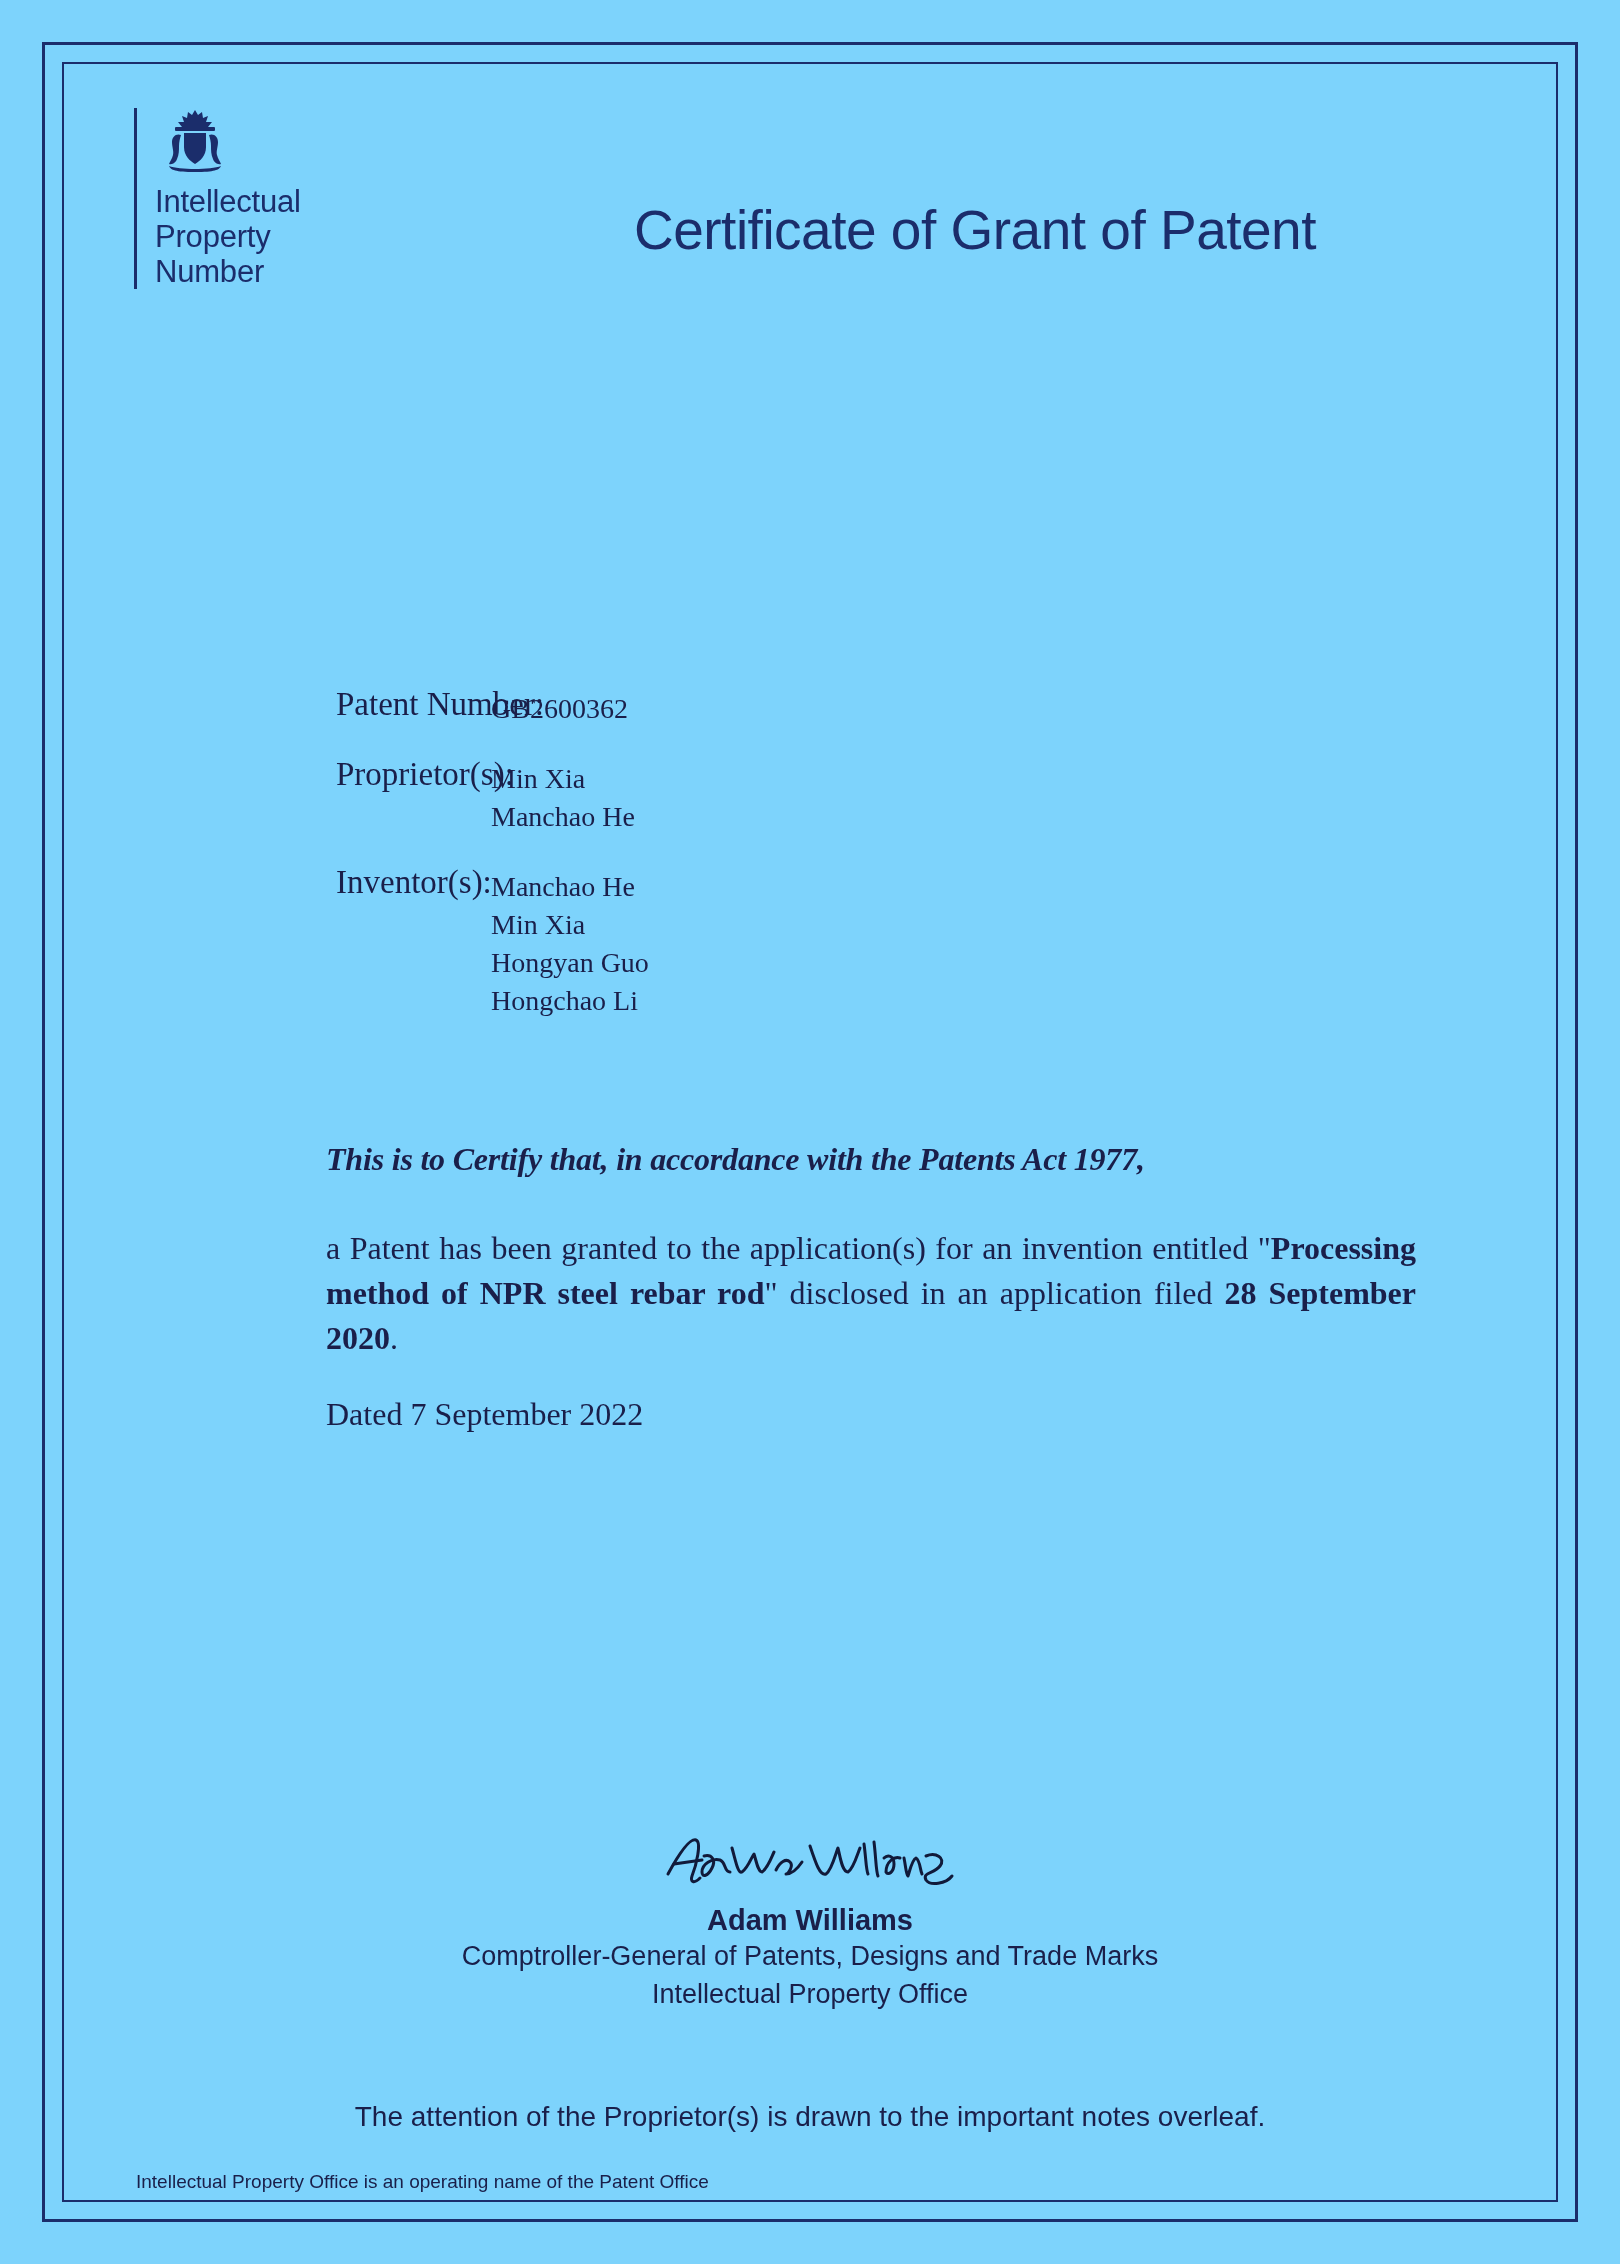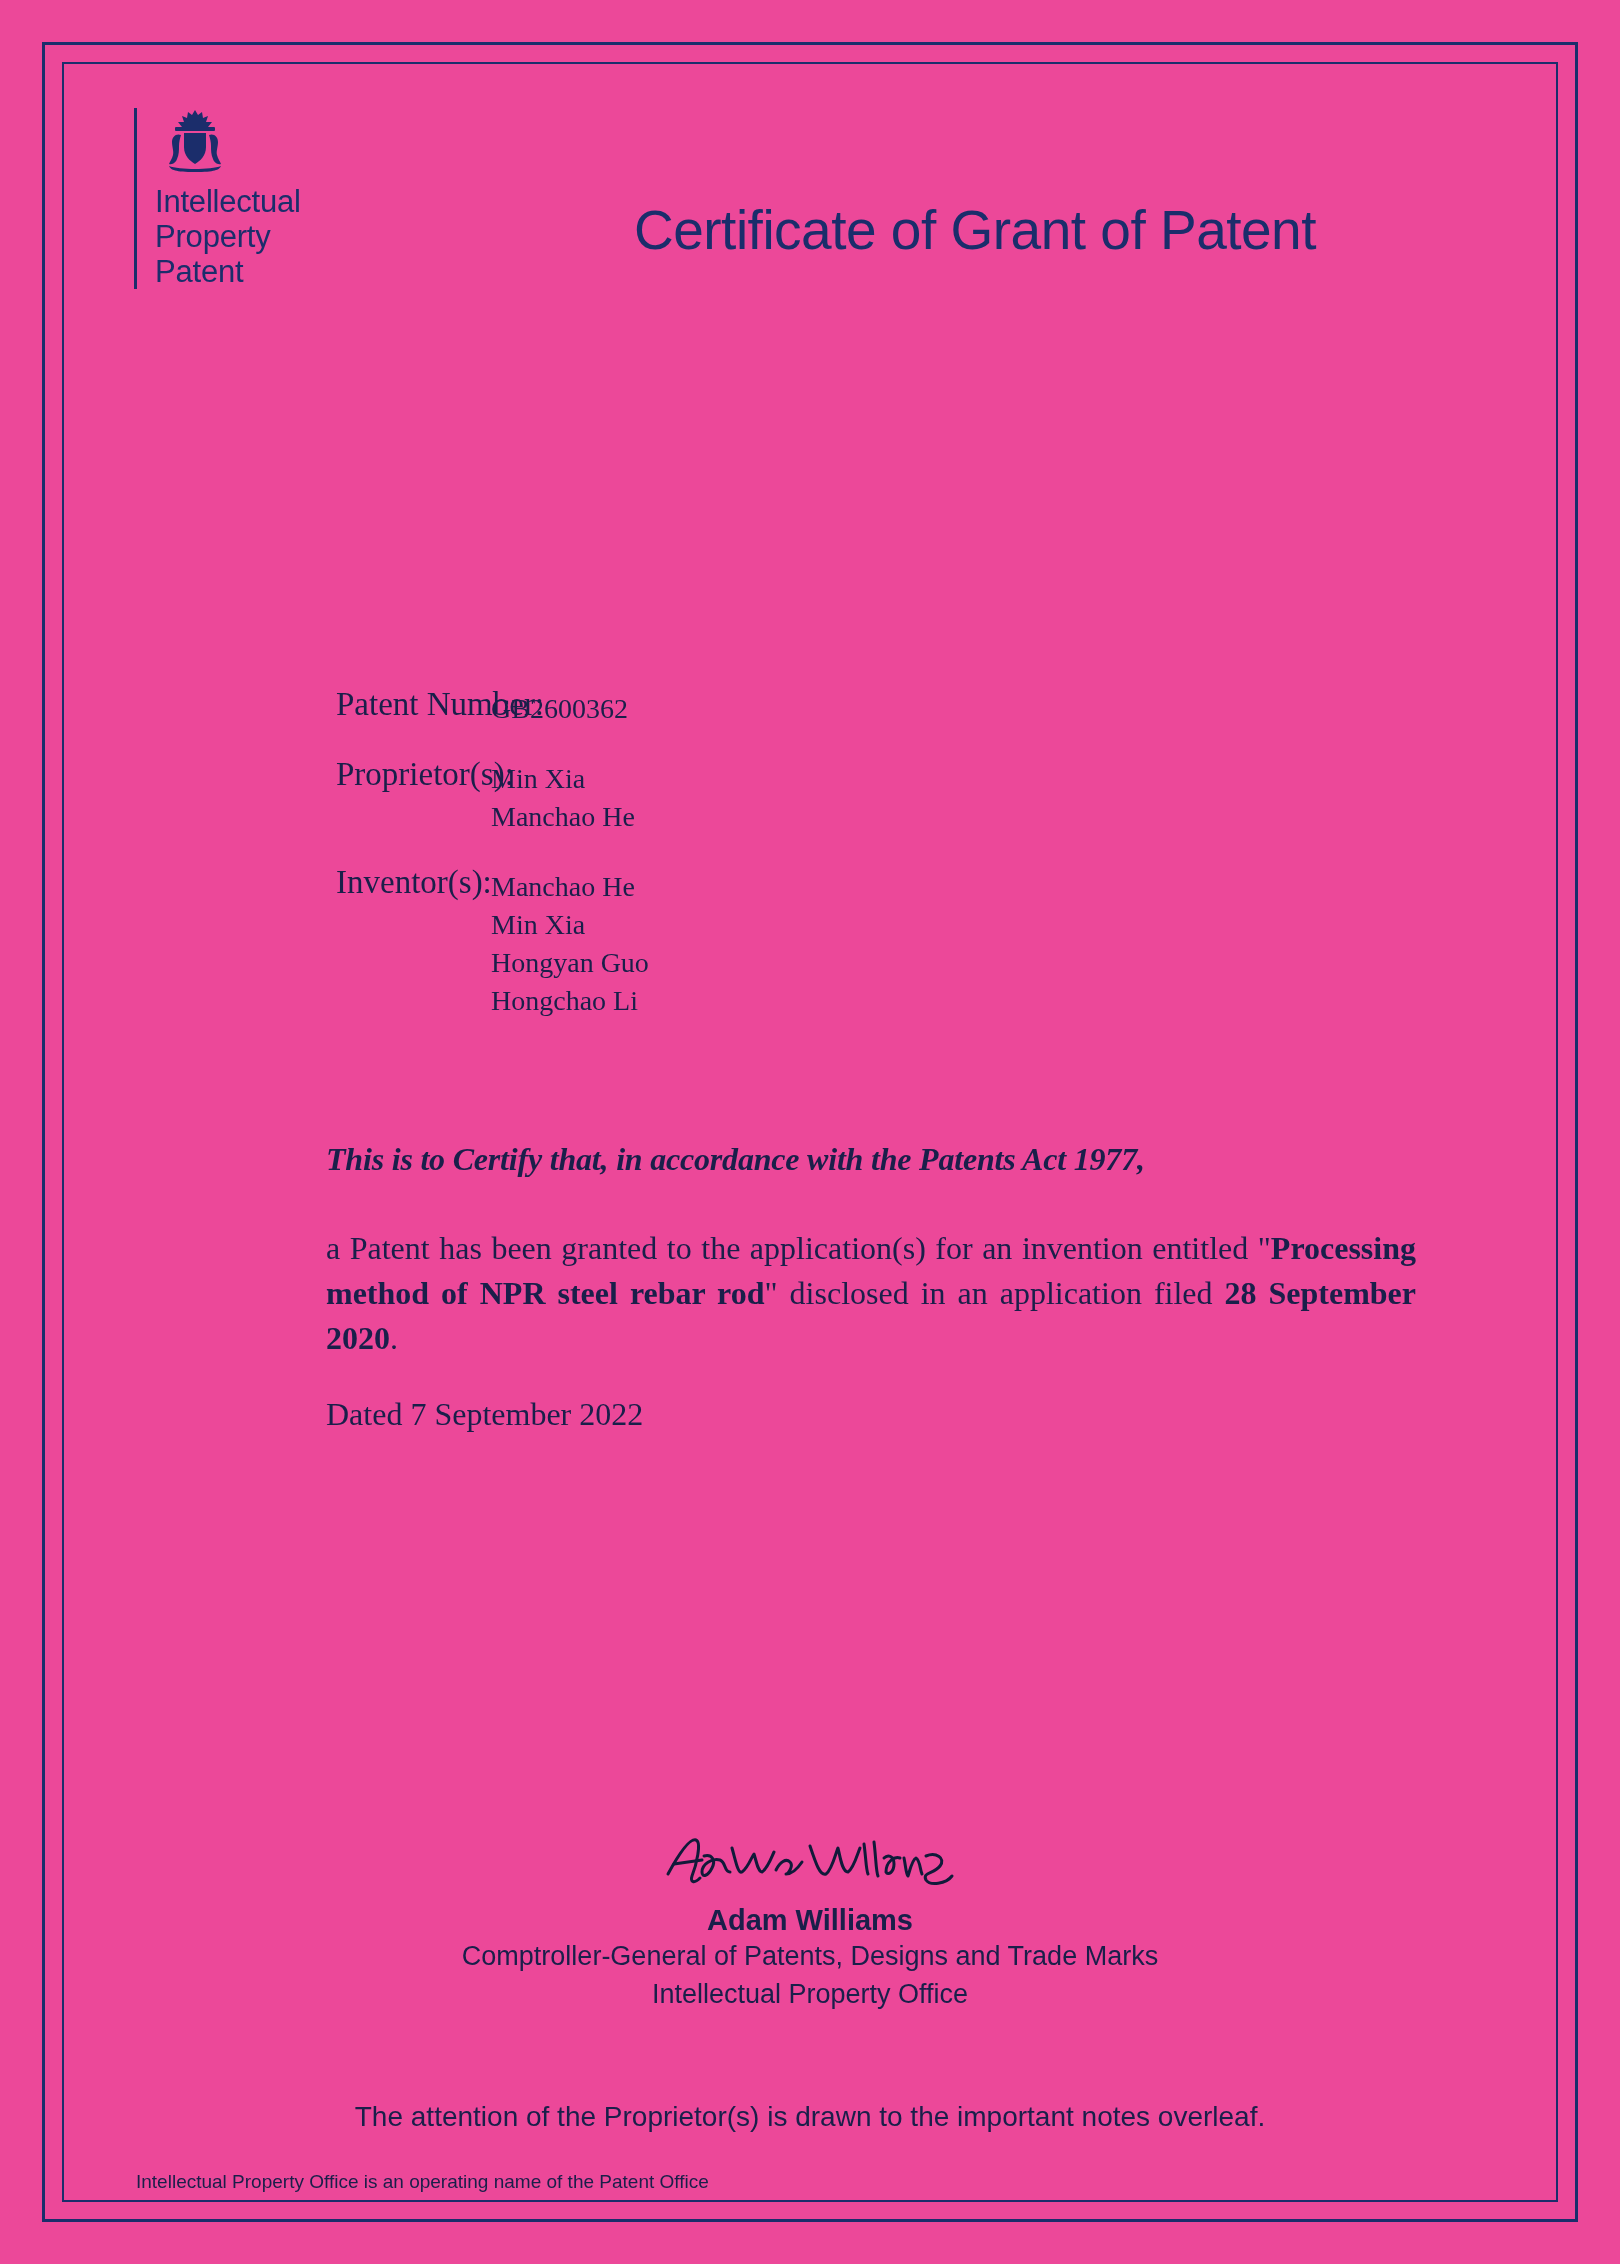--- a/index.html
+++ b/index.html
@@ -14,21 +14,21 @@
     color: #1a1f4a;
     position: relative;
     overflow: hidden;
   }
 
   .page {
     position: absolute;
     top: 0; left: 0;
     width: 1620px;
     height: 2264px;
-    background: #ec4899;
+    background: #7dd3fc;
   }
 
   
   .frame-outer {
     position: absolute;
     left: 42px;
     top: 42px;
     right: 42px;
     bottom: 42px;
     border: 3px solid #1b2d6b;
@@ -212,21 +212,21 @@
 
               <path d="M52 27 c5 -2 9 2 9 7 c0 5 -2 9 -1 13 c1 4 3 6 4 9 c-4 1 -7 -2 -8 -5 c-2 -4 -2 -9 -2 -13 c0 -4 -1 -8 -2 -11z"></path>
 
               <path d="M12 58 c10 4 42 4 52 0 c-2 4 -6 6 -26 6 c-20 0 -24 -2 -26 -6z"></path>
             </g>
           </svg>
         </div>
         <div class="logo-text">
           <div>Intellectual</div>
           <div>Property</div>
-          <div>Patent</div>
+          <div>Number</div>
         </div>
       </div>
 
       <div class="title">Certificate of Grant of Patent</div>
     </div>
 
     <div class="fields">
 
       <div class="field-row">
         <div class="field-label">Patent Number:</div>

